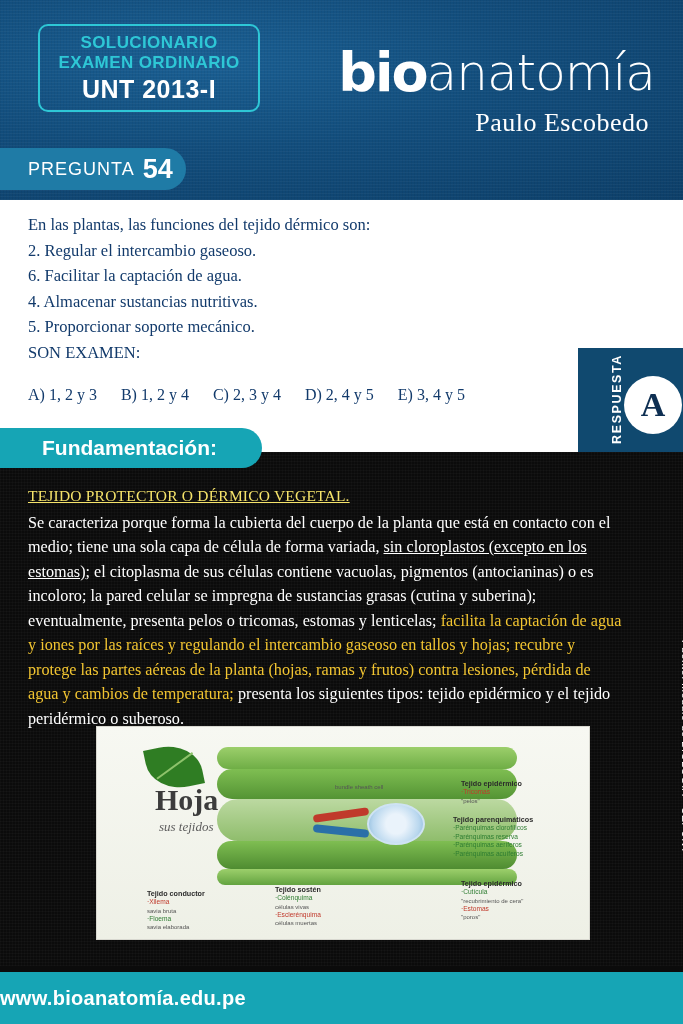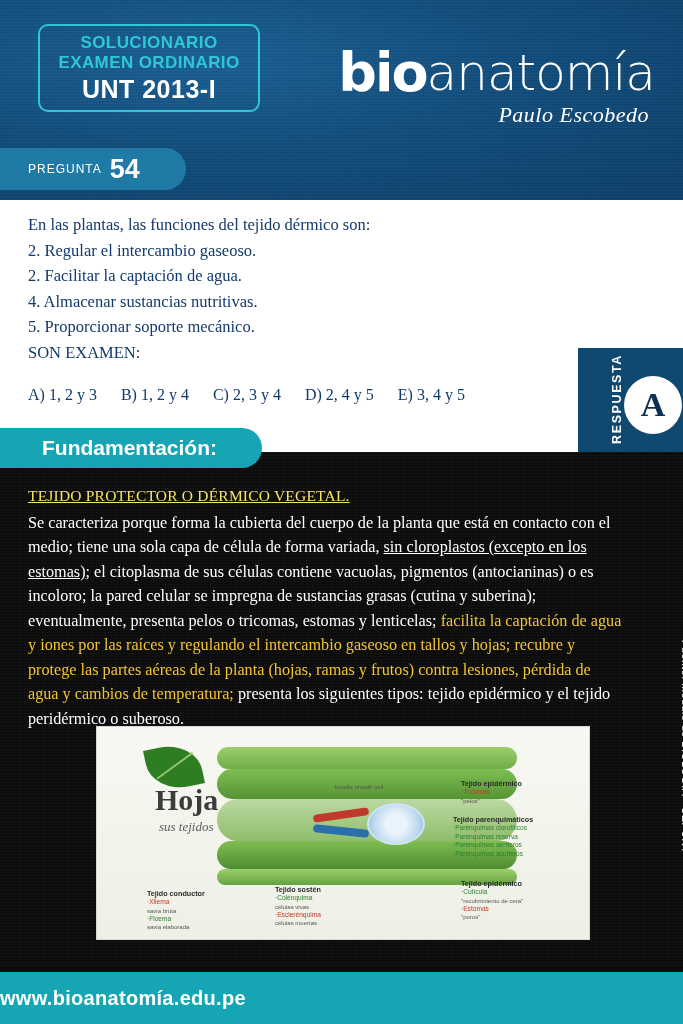--- a/index.html
+++ b/index.html
@@ -40,32 +40,32 @@
   .brand-row{display:flex;align-items:center;justify-content:flex-end;}
   .brand-bio{
     color:#ffffff;font-size:54px;font-weight:bold;letter-spacing:-2px;
     font-family:"DejaVu Sans", sans-serif;line-height:54px;
   }
   .brand-ana{
     color:#ffffff;font-size:50px;font-weight:300;letter-spacing:-1px;
     font-family:"DejaVu Sans", sans-serif;line-height:54px;
   }
   .brand-author{
-    color:#ffffff;font-size:22px;font-style:italic;font-family:"Liberation Serif", serif;
-    margin-top:2px;margin-right:6px;letter-spacing:.5px;
+    color:#ffffff;font-size:26px;font-family:"Liberation Serif", serif;
+    margin-top:8px;margin-right:6px;letter-spacing:.5px;
   }
 
   
   .pregunta-tab{
     position:absolute;left:0;top:148px;width:186px;height:42px;
     background:#1f7ba6;border-top-right-radius:21px;border-bottom-right-radius:21px;
     display:flex;align-items:center;z-index:3;
   }
   .pregunta-tab .lbl{
-    color:#ffffff;font-size:12px;letter-spacing:1px;margin-left:28px;
+    color:#ffffff;font-size:18px;letter-spacing:1px;margin-left:28px;
   }
   .pregunta-tab .num{
     color:#ffffff;font-size:27px;font-weight:bold;margin-left:8px;
   }
 
   
   .question{
     position:absolute;left:0;top:200px;width:683px;height:252px;
     background:#ffffff;
   }
@@ -220,21 +220,21 @@
     <div class="pregunta-tab">
       <span class="lbl">PREGUNTA</span>
       <span class="num">54</span>
     </div>
   </div>
 
   <div class="question">
     <div class="q-inner">
       <div class="line">En las plantas, las funciones del tejido dérmico son:</div>
       <div class="line">2. Regular el intercambio gaseoso.</div>
-      <div class="line">2. Facilitar la captación de agua.</div>
+      <div class="line">6. Facilitar la captación de agua.</div>
       <div class="line">4. Almacenar sustancias nutritivas.</div>
       <div class="line">5. Proporcionar soporte mecánico.</div>
       <div class="line">SON EXAMEN:</div>
     </div>
     <div class="q-opts">
       <span>A) 1, 2 y 3</span>
       <span>B) 1, 2 y 4</span>
       <span>C) 2, 3 y 4</span>
       <span>D) 2, 4 y 5</span>
       <span>E) 3, 4 y 5</span>

